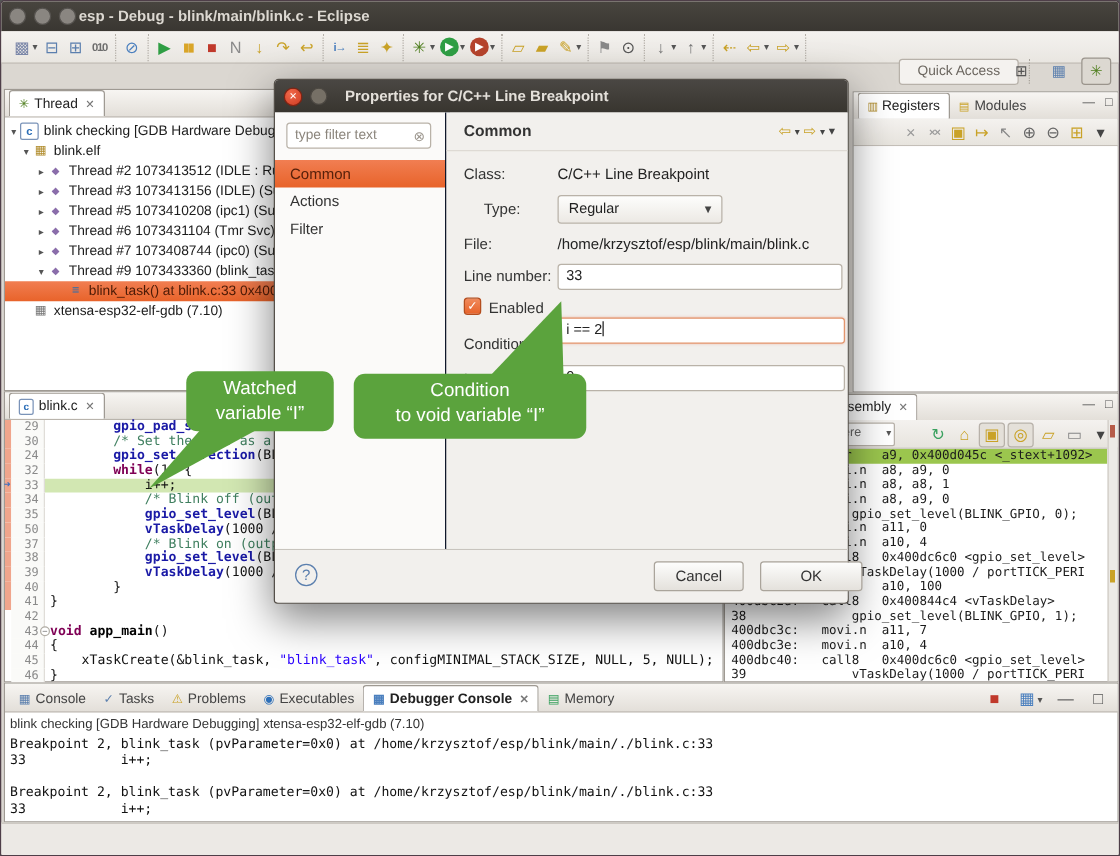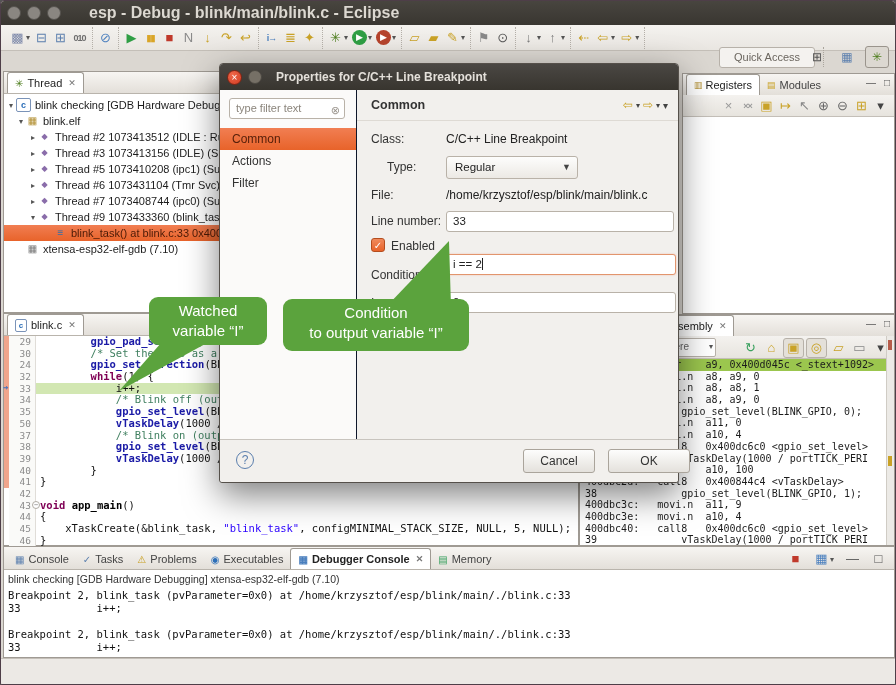--- a/index.html
+++ b/index.html
@@ -1,20 +1,20 @@
 <!DOCTYPE html>
 <html><head>
 <meta charset="utf-8">
 <style>
   html,body{margin:0;padding:0;background:#555;font-family:"Liberation Sans",sans-serif;}
   .win{position:relative;width:896px;height:685px;background:#dbd7d1;border:1px solid #4e3e48;border-radius:4px 4px 2px 2px;overflow:hidden;box-sizing:border-box;}
   
   .titlebar{position:absolute;left:0;top:0;width:100%;height:24px;background:linear-gradient(#48453f,#393631);display:flex;align-items:center;border-radius:3px 3px 0 0;}
   .wbtn{width:14px;height:14px;border-radius:50%;background:#8a8681;border:1px solid #55524e;margin-left:6px;box-sizing:border-box;}
-  .title-text{color:#dcd8d1;font-size:16px;font-weight:bold;margin-left:28px;white-space:nowrap;}
+  .title-text{color:#dcd8d1;font-size:12px;font-weight:bold;margin-left:2px;white-space:nowrap;}
   
   .toolbar{position:absolute;left:0;top:24px;width:100%;height:26px;background:linear-gradient(#f4f2ef,#e9e6e1);border-bottom:1px solid #c4bfb8;display:flex;align-items:center;padding-left:4px;box-sizing:border-box;}
   .tb-group{display:inline-flex;align-items:center;border-right:1px dotted #b4afa8;padding:0 3px;height:22px;}
   .tb-btn{display:inline-flex;align-items:center;padding:1px 2px;border-radius:3px;cursor:default;}
   .tb-glyph{font-size:13px;line-height:16px;min-width:15px;text-align:center;}
   .tb-glyph.small{font-size:9px;font-weight:bold;letter-spacing:-1px;}
   .tb-glyph.circ{width:15px;height:15px;border-radius:50%;font-size:9px;line-height:15px;}
   .tb-dd{font-size:8px;color:#555;margin-left:1px;}
   .quick-access{position:absolute;left:718px;top:46px;width:94px;height:19px;border:1px solid #b7b1a9;border-radius:3px;background:#f4f2ef;color:#6b665f;font-size:11px;text-align:center;line-height:18px;}
   .qa-sep{position:absolute;left:822px;top:46px;height:20px;border-left:1px dotted #a9a49c;}
@@ -431,21 +431,21 @@
         <div class="disline">400dbc1f:   addi.n  a8, a8, 1</div>
         <div class="disline">400dbc21:   s32i.n  a8, a9, 0</div>
         <div class="disline">35              gpio_set_level(BLINK_GPIO, 0);</div>
         <div class="disline">400dbc23:   movi.n  a11, 0</div>
         <div class="disline">400dbc25:   movi.n  a10, 4</div>
         <div class="disline">400dbc27:   call8   0x400dc6c0 &lt;gpio_set_level&gt;</div>
         <div class="disline">36              vTaskDelay(1000 / portTICK_PERI</div>
         <div class="disline">400dbc2a:   movi    a10, 100</div>
         <div class="disline">400dbc2d:   call8   0x400844c4 &lt;vTaskDelay&gt;</div>
         <div class="disline">38              gpio_set_level(BLINK_GPIO, 1);</div>
-        <div class="disline">400dbc3c:   movi.n  a11, 9</div>
+        <div class="disline">400dbc3c:   movi.n  a11, 7</div>
         <div class="disline">400dbc3e:   movi.n  a10, 4</div>
         <div class="disline">400dbc40:   call8   0x400dc6c0 &lt;gpio_set_level&gt;</div>
         <div class="disline">39              vTaskDelay(1000 / portTICK_PERI</div>
       </div>
     <div class="overview-ruler">
       <span class="ov-mark" style="top:4px;"></span>
       <span class="ov-mark" style="top:120px;background:#c9a227;"></span>
     </div>
   </div>
 
@@ -575,16 +575,16 @@
   <svg class="ctail" style="left:368px;top:236px;" width="100" height="72">
     <polygon points="17,70 82,70 80,4" fill="#5ba33d"></polygon>
   </svg>
 
   <div class="callout" style="left:148px;top:296px;width:118px;height:48px;">
     <div>Watched</div>
     <div>variable “I”</div>
   </div>
   <div class="callout" style="left:282px;top:298px;width:186px;height:52px;">
     <div>Condition</div>
-    <div>to output variable “I”</div>
+    <div>to void variable “I”</div>
   </div>
 
 </div>
 
 </body></html>

